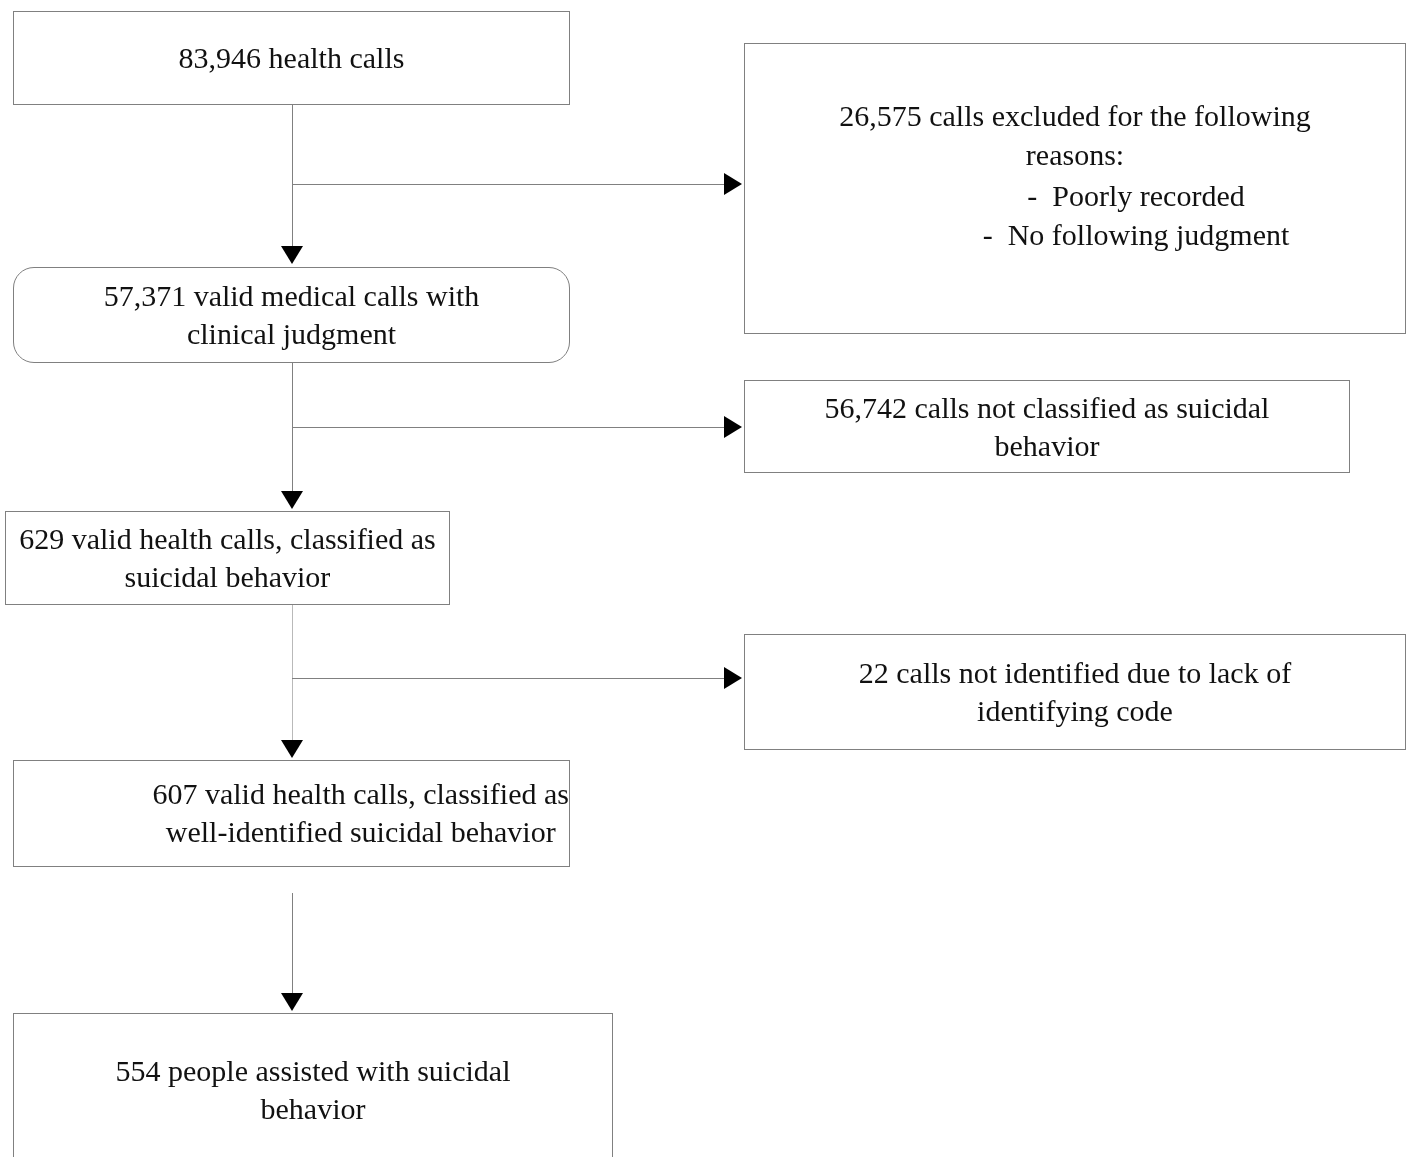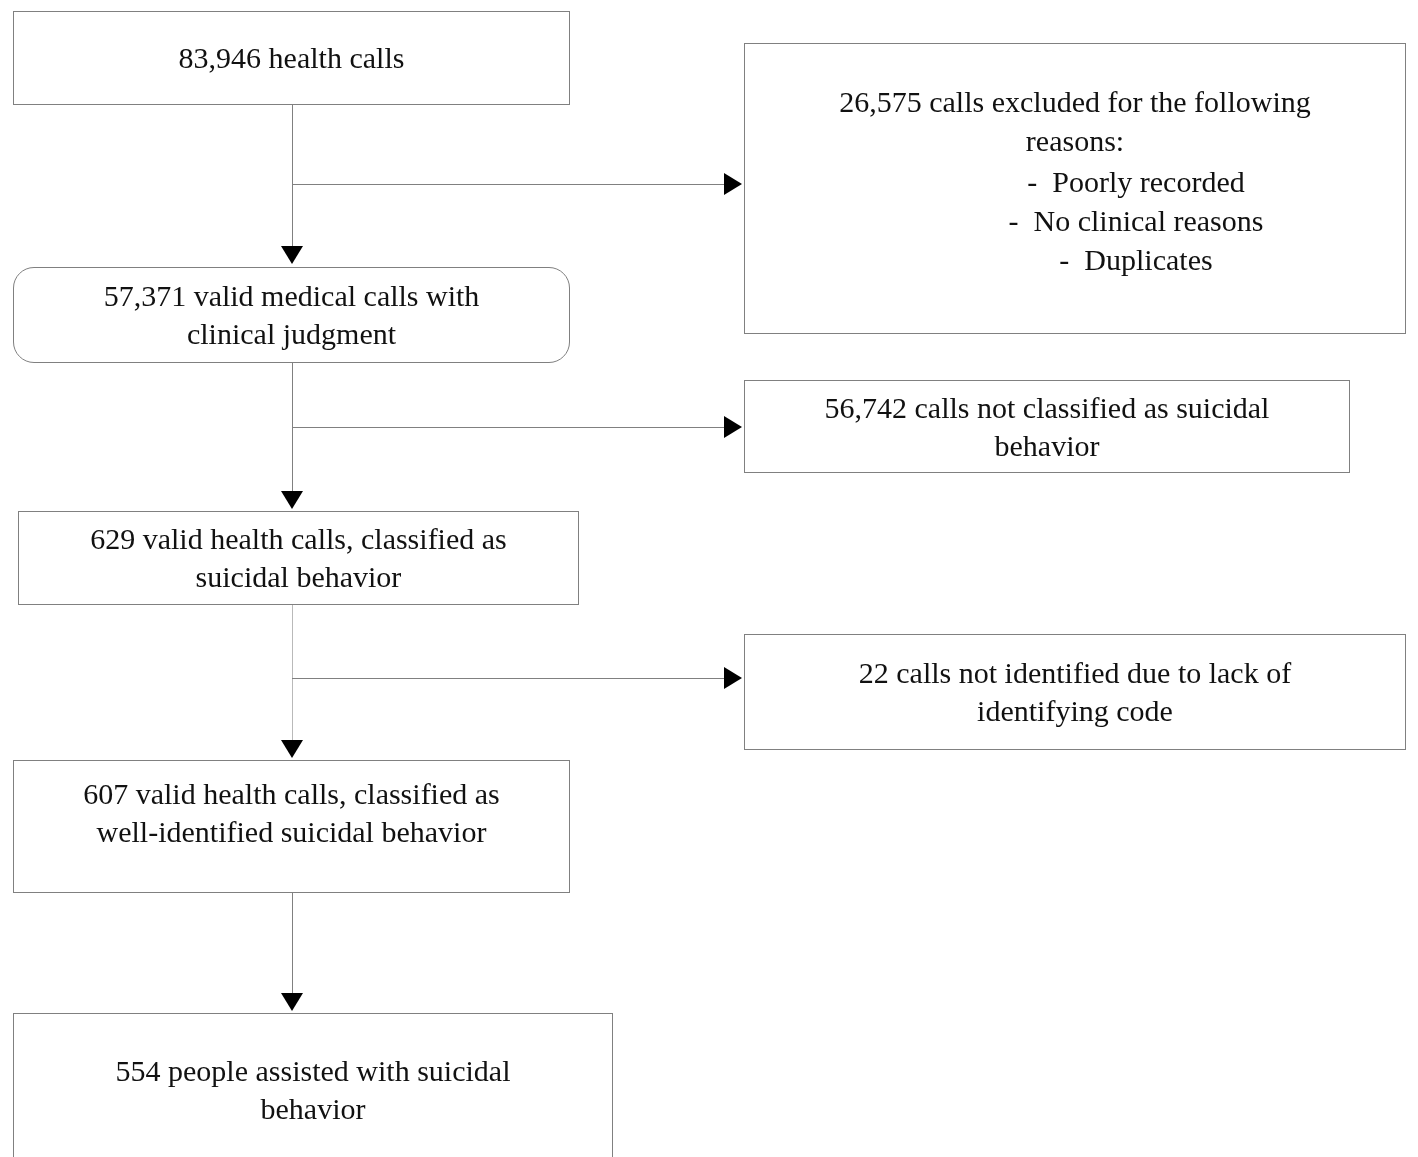--- a/index.html
+++ b/index.html
@@ -51,21 +51,21 @@
     box-sizing: border-box;
     border: 1.5px solid #808080;
     background: #ffffff;
     font-size: 30px;
     line-height: 1.3;
     color: #111111;
   }
   .excl-head {
     text-align: center;
     padding: 0 22px;
-    margin-top: 38px;
+    margin-top: 52px;
     white-space: pre-line;
   }
   .excl-list {
     margin: 2px 0 0 0;
     padding: 0;
     list-style: none;
     padding-left: 122px;
   }
   .excl-list li {
     text-align: center;
@@ -111,42 +111,41 @@
 
   <div class="node vcenter" style="left:13px; top:11px; width:557px; height:94px;">
     <span class="txt">83,946 health calls</span>
   </div>
 
   <div class="node vcenter" style="left:13px; top:267px; width:557px; height:96px;border-radius:21px;">
     <span class="txt">57,371 valid medical calls with
 clinical judgment</span>
   </div>
 
-  <div class="node vcenter" style="left:18px; top:511px; width:561px; height:94px;">
+  <div class="node vcenter" style="left:5px; top:511px; width:445px; height:94px;">
     <span class="txt">629 valid health calls, classified as
 suicidal behavior</span>
   </div>
 
-  <div class="node vtop" style="left:13px; top:760px; width:557px; height:133px; padding-top:14px;">
+  <div class="node vtop" style="left:13px; top:760px; width:557px; height:107px; padding-top:14px;justify-content:flex-end;">
     <span class="txt">607 valid health calls, classified as
 well-identified suicidal behavior</span>
   </div>
 
   <div class="node vcenter" style="left:13px; top:1013px; width:600px; height:153px;">
     <span class="txt">554 people assisted with suicidal
 behavior</span>
   </div>
 
   <div class="excl" style="left:744px; top:43px; width:662px; height:291px;">
     <div class="excl-head">26,575 calls excluded for the following
 reasons:</div>
     <ul class="excl-list">
       <li>-  Poorly recorded</li>
-      <li>-  No clinical reasons</li>
-      <li>-  Duplicates</li>
+      <li>-  No following judgment</li>
     </ul>
   </div>
 
   <div class="node vcenter" style="left:744px; top:380px; width:606px; height:93px;">
     <span class="txt">56,742 calls not classified as suicidal
 behavior</span>
   </div>
 
   <div class="node vcenter" style="left:744px; top:634px; width:662px; height:116px;">
     <span class="txt">22 calls not identified due to lack of

